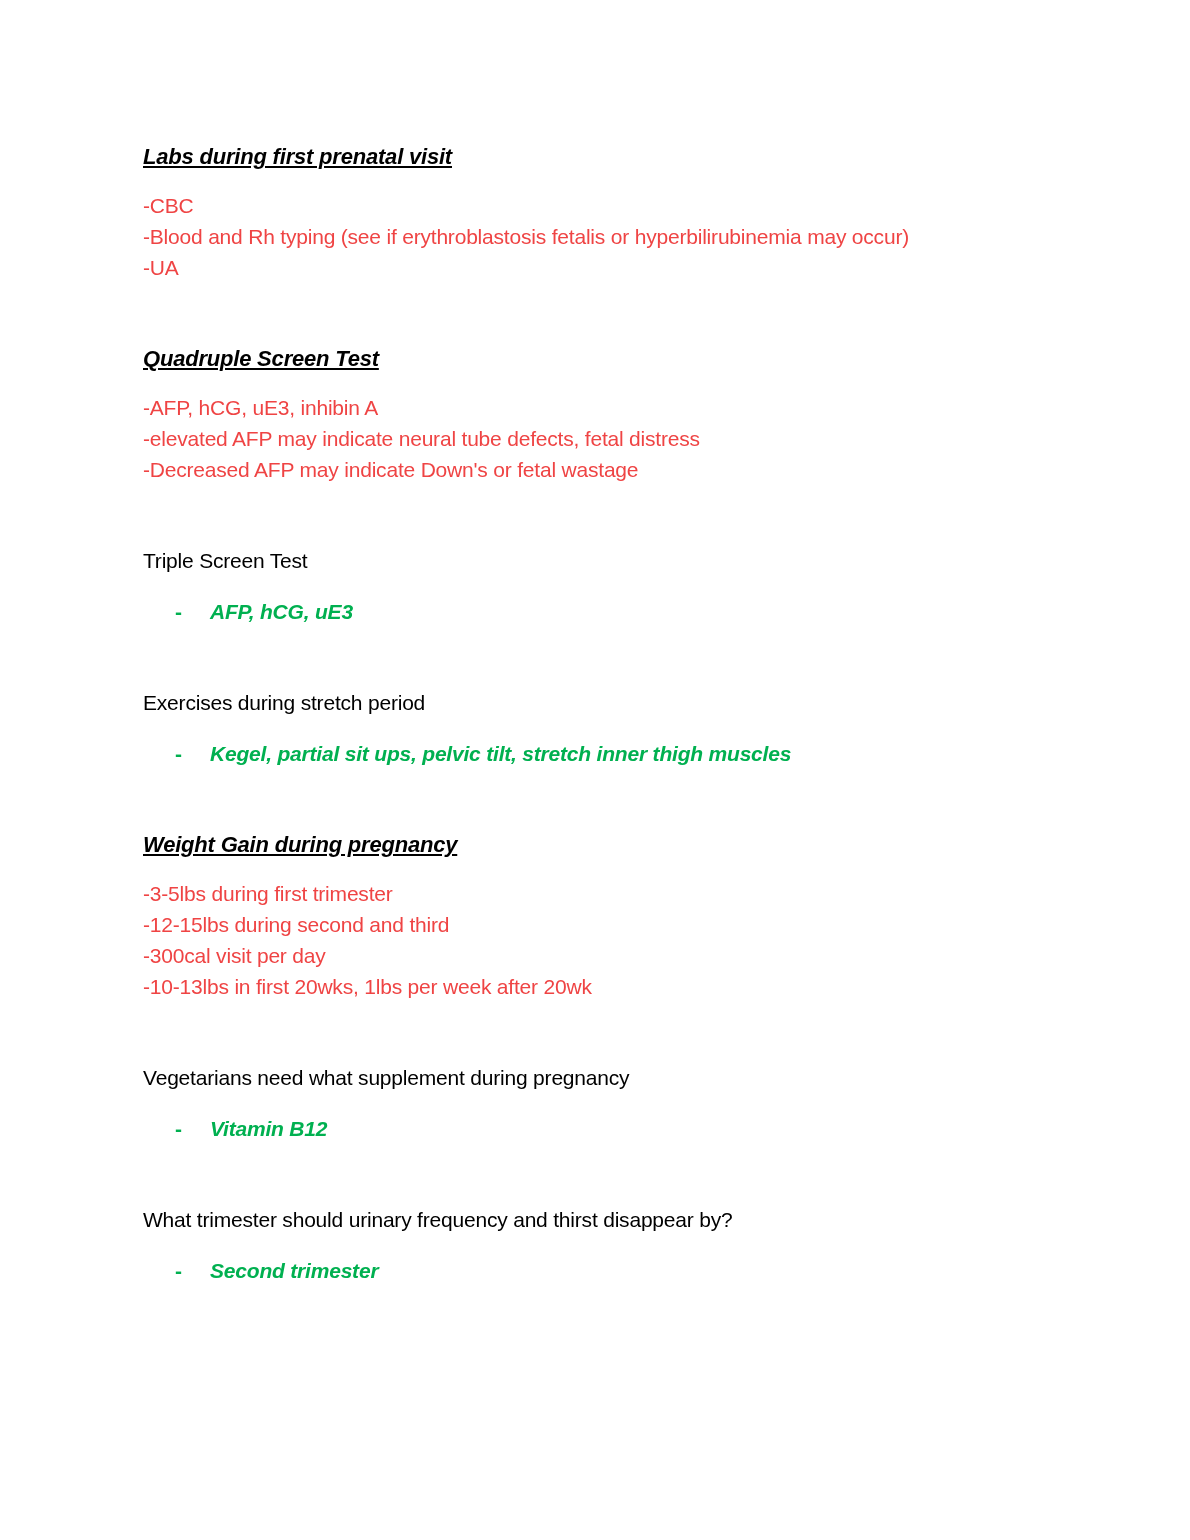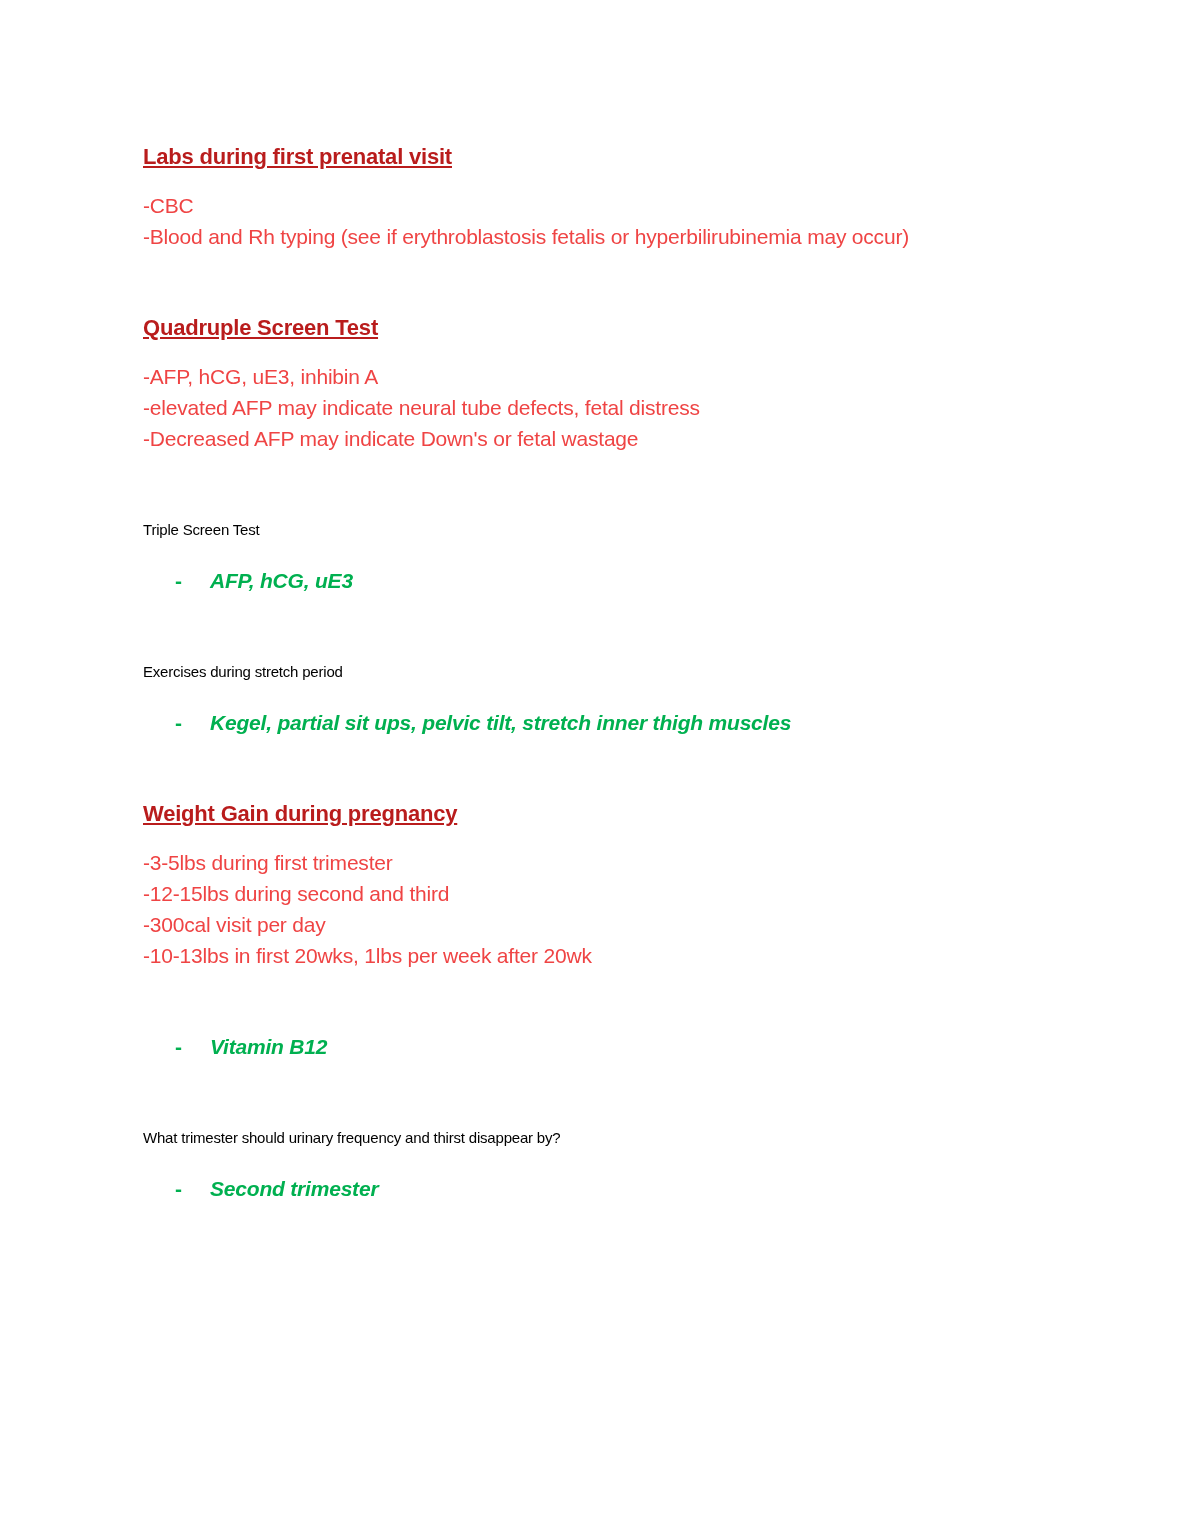--- a/index.html
+++ b/index.html
@@ -11,32 +11,33 @@
     color: #000000;
     padding: 141px 90px 0 143px;
     letter-spacing: -0.2px;
     overflow: hidden;
   }
   .doc-section { margin-bottom: 60px; }
   .topic-heading {
     font-size: 22px;
     line-height: 31px;
     font-weight: bold;
+    font-style: italic;
     text-decoration: underline;
     margin-bottom: 18px;
-    color: #b91c1c;
+    color: #000000;
   }
   .note-line {
     font-size: 21px;
     line-height: 31px;
     color: #ef4444;
     white-space: nowrap;
   }
   .question {
-    font-size: 15px;
+    font-size: 21px;
     line-height: 31px;
     color: #000000;
     white-space: nowrap;
   }
   .answer {
     margin-top: 20px;
     padding-left: 32px;
     display: flex;
     align-items: baseline;
     font-size: 21px;
@@ -58,20 +59,21 @@
 </style>
 </head>
 <body>
 
 <main>
 
   <section class="doc-section">
     <h2 class="topic-heading">Labs during first prenatal visit</h2>
     <div class="note-line">-CBC</div>
     <div class="note-line">-Blood and Rh typing (see if erythroblastosis fetalis or hyperbilirubinemia may occur)</div>
+    <div class="note-line">-UA</div>
   </section>
 
   <section class="doc-section">
     <h2 class="topic-heading">Quadruple Screen Test</h2>
     <div class="note-line">-AFP, hCG, uE3, inhibin A</div>
     <div class="note-line">-elevated AFP may indicate neural tube defects, fetal distress</div>
     <div class="note-line">-Decreased AFP may indicate Down's or fetal wastage</div>
   </section>
 
   <section class="doc-section">
@@ -92,20 +94,21 @@
 
   <section class="doc-section">
     <h2 class="topic-heading">Weight Gain during pregnancy</h2>
     <div class="note-line">-3-5lbs during first trimester</div>
     <div class="note-line">-12-15lbs during second and third</div>
     <div class="note-line">-300cal visit per day</div>
     <div class="note-line">-10-13lbs in first 20wks, 1lbs per week after 20wk</div>
   </section>
 
   <section class="doc-section">
+    <div class="question">Vegetarians need what supplement during pregnancy</div>
     <div class="answer">
       <span class="dash">-</span>
       <span class="answer-text">Vitamin B12</span>
     </div>
   </section>
 
   <section class="doc-section">
     <div class="question">What trimester should urinary frequency and thirst disappear by?</div>
     <div class="answer">
       <span class="dash">-</span>

